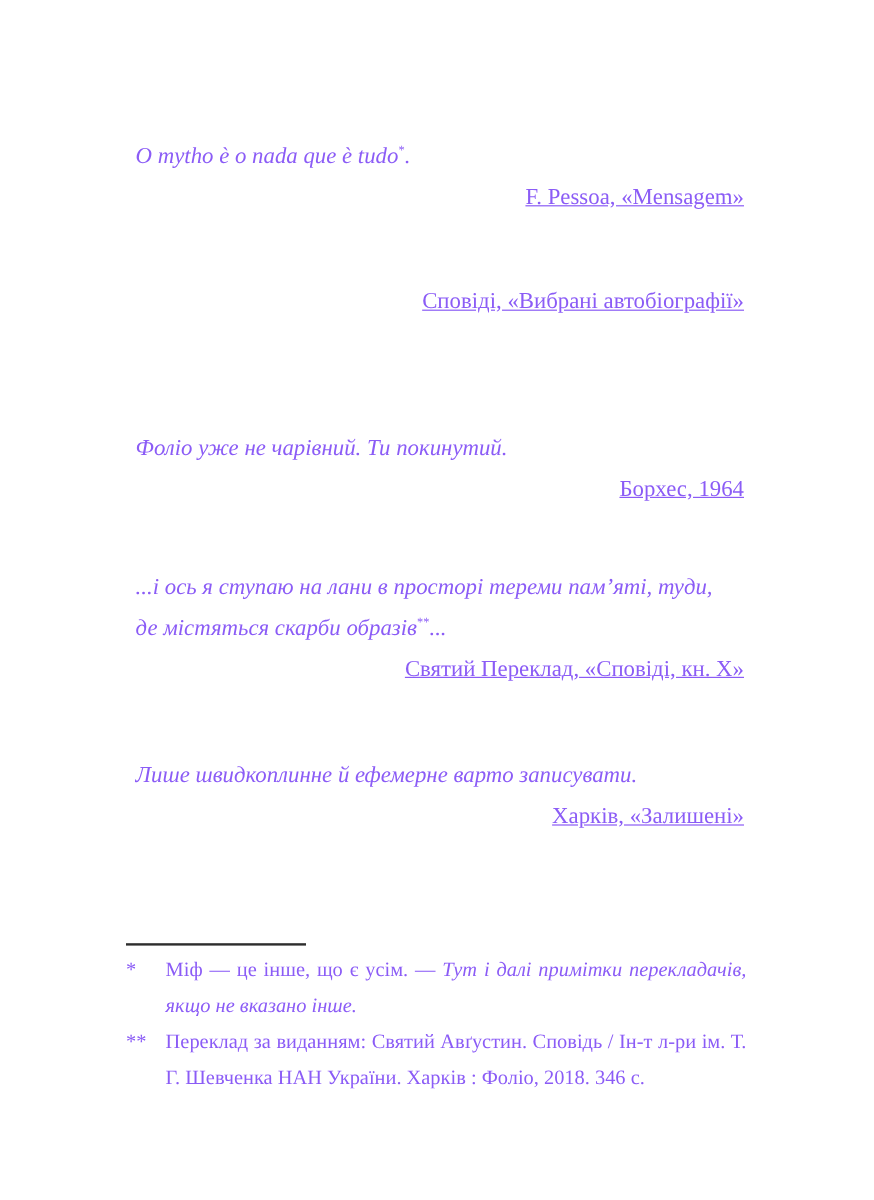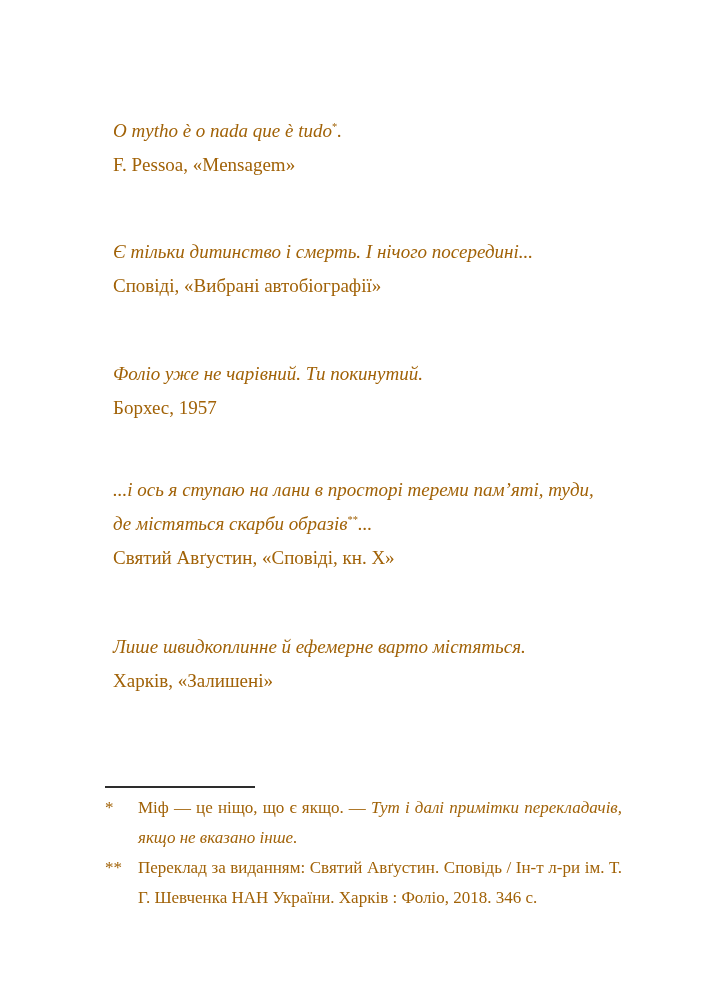--- a/index.html
+++ b/index.html
@@ -2,21 +2,21 @@
 <html><head>
 <meta charset="utf-8">
 <style>
   html, body { margin: 0; padding: 0; background: #ffffff; }
   .page {
     position: relative;
     width: 728px;
     height: 1000px;
     background: #ffffff;
     font-family: "Liberation Serif", serif;
-    color: #a16207;
+    color: #8b5cf6;
     overflow: hidden;
   }
   .epigraph {
     position: absolute;
     left: 113px;
     width: 507px;
     font-size: 19px;
     line-height: 34px;
   }
   .epigraph-1 { top: 114px; }
@@ -29,22 +29,23 @@
     font-style: italic;
     white-space: pre-line;
   }
   .quote sup {
     font-size: 0.55em;
     line-height: 0;
     font-style: normal;
   }
   .attribution {
     margin: 0;
-    text-align: left;
+    text-align: right;
     font-style: normal;
+    text-decoration: underline;
   }
   .footnotes {
     position: absolute;
     left: 105px;
     width: 517px;
     top: 786px;
     font-size: 17px;
     line-height: 30px;
   }
   .footnote-rule {
@@ -69,45 +70,44 @@
 <body>
 
 <div class="page">
 
   <section class="epigraph epigraph-1">
     <p class="quote"><span>O mytho è o nada que è tudo</span><sup>*</sup><span>.</span></p>
     <p class="attribution">F. Pessoa, «Mensagem»</p>
   </section>
 
   <section class="epigraph epigraph-2">
-    <p class="quote"><span>Є тільки дитинство і смерть. І нічого посередині...</span><sup></sup><span></span></p>
     <p class="attribution">Сповіді, «Вибрані автобіографії»</p>
   </section>
 
   <section class="epigraph epigraph-3">
     <p class="quote"><span>Фоліо уже не чарівний. Ти покинутий.</span><sup></sup><span></span></p>
-    <p class="attribution">Борхес, 1957</p>
+    <p class="attribution">Борхес, 1964</p>
   </section>
 
   <section class="epigraph epigraph-4">
     <p class="quote"><span>...і ось я ступаю на лани в просторі тереми пам’яті, туди,
 де містяться скарби образів</span><sup>**</sup><span>...</span></p>
-    <p class="attribution">Святий Авґустин, «Сповіді, кн. X»</p>
+    <p class="attribution">Святий Переклад, «Сповіді, кн. X»</p>
   </section>
 
   <section class="epigraph epigraph-5">
-    <p class="quote"><span>Лише швидкоплинне й ефемерне варто містяться.</span><sup></sup><span></span></p>
+    <p class="quote"><span>Лише швидкоплинне й ефемерне варто записувати.</span><sup></sup><span></span></p>
     <p class="attribution">Харків, «Залишені»</p>
   </section>
 
   <section class="footnotes">
     <div class="footnote-rule"></div>
     <div class="footnote">
       <span class="fn-marker">*</span>
-      <span class="fn-text"><span>Міф — це ніщо, що є якщо. — </span><em>Тут і далі примітки перекладачів, якщо не вказано інше.</em></span>
+      <span class="fn-text"><span>Міф — це інше, що є усім. — </span><em>Тут і далі примітки перекладачів, якщо не вказано інше.</em></span>
     </div>
     <div class="footnote">
       <span class="fn-marker">**</span>
       <span class="fn-text">Переклад за виданням: Святий Авґустин. Сповідь / Ін-т л-ри ім. Т. Г. Шевченка НАН України. Харків : Фоліо, 2018. 346 с.</span>
     </div>
   </section>
 
 </div>
 
 </body></html>

